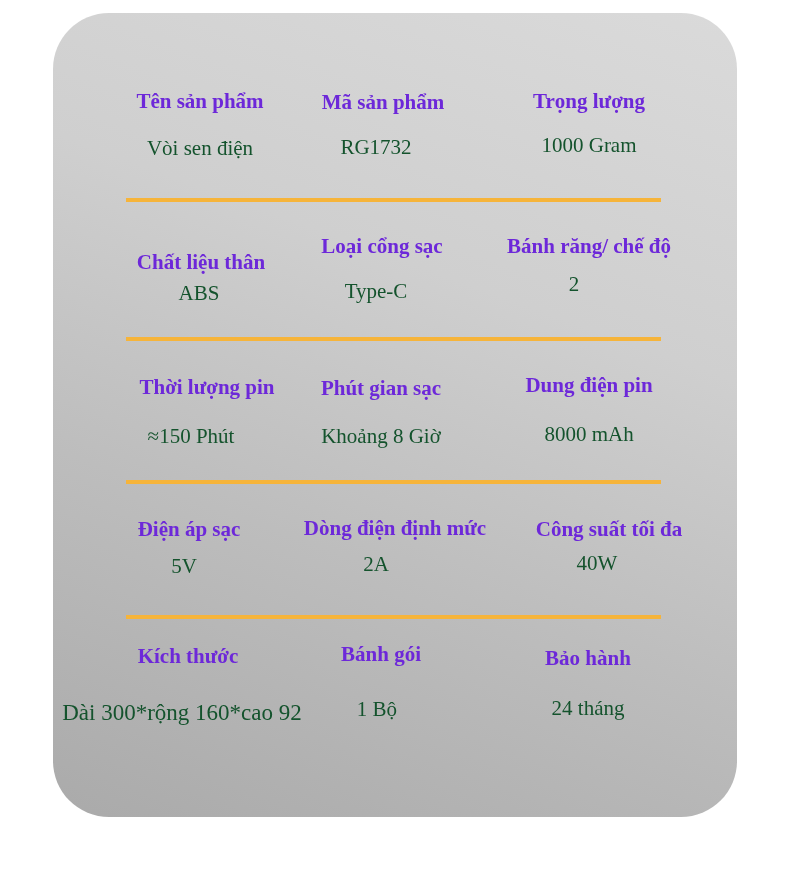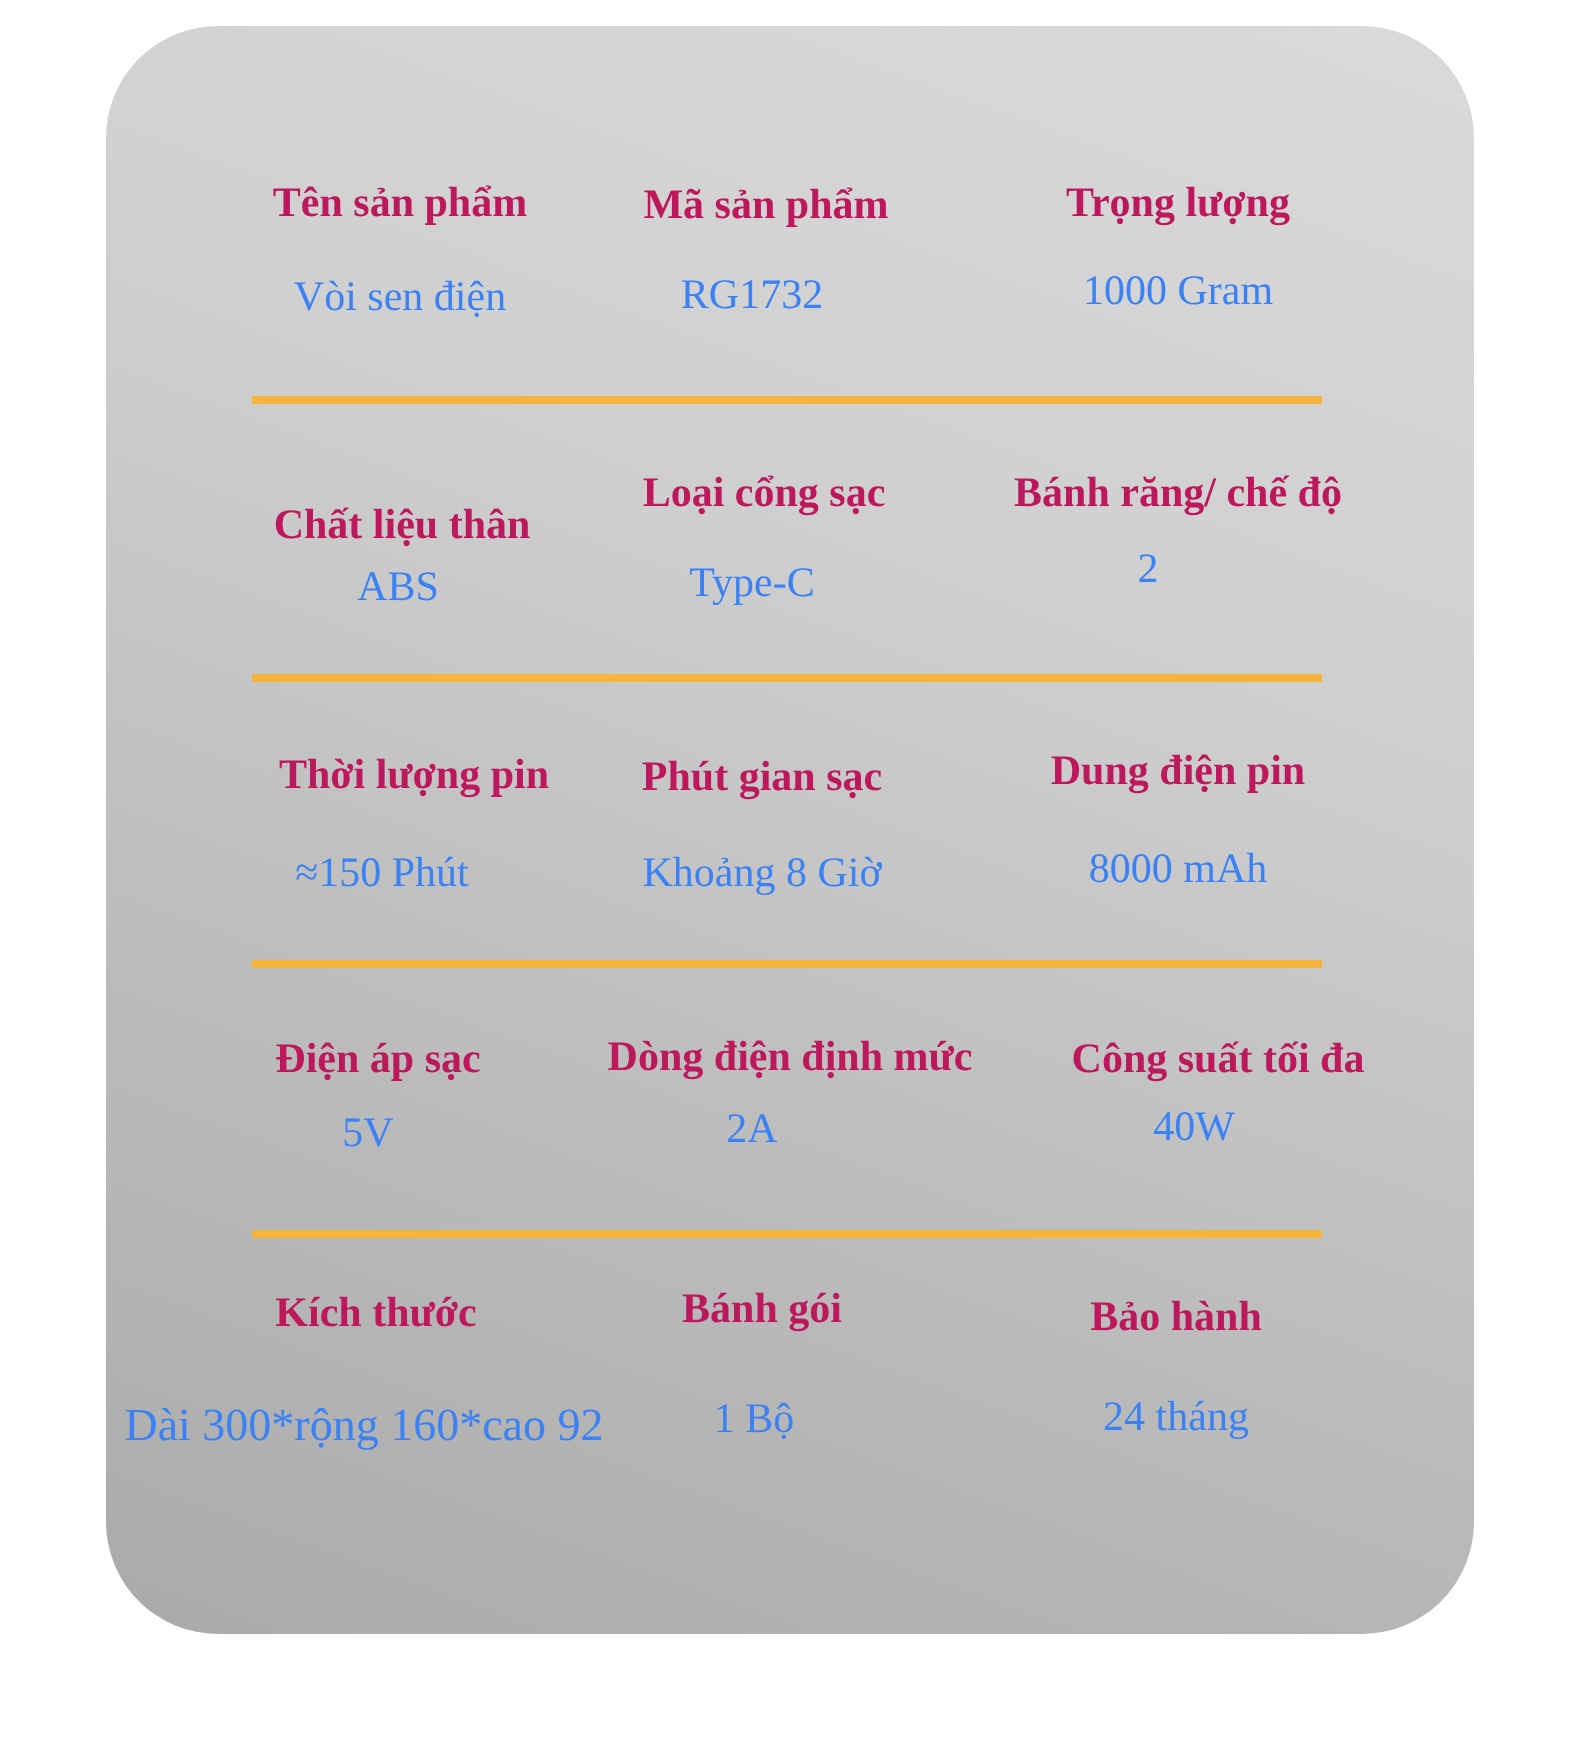--- a/index.html
+++ b/index.html
@@ -2,23 +2,23 @@
 <html><head>
 <meta charset="utf-8">
 <style>
   html, body { margin:0; padding:0; background:#ffffff; }
   body { width:790px; height:876px; position:relative; overflow:hidden; font-family:"Liberation Serif", serif; }
   .card {
     position:absolute; left:53px; top:13px; width:684px; height:804px;
     border-radius:56px;
     background: linear-gradient(200deg, #dadada 0%, #cfcfcf 35%, #bdbdbd 65%, #aaaaaa 100%);
   }
-  .cell { position:absolute; color:#be185d; white-space:nowrap; transform:translateX(-50%); }
+  .cell { position:absolute; color:#6d28d9; white-space:nowrap; transform:translateX(-50%); }
   .label { font-weight:bold; font-size:21px; }
-  .value { font-size:21px; color:#3b82f6; }
+  .value { font-size:21px; color:#14532d; }
   .divider { position:absolute; left:126px; width:535px; height:4px; background:#f6b43a; }
 </style>
 </head>
 <body>
 
 <div class="card"></div>
 
 <div class="cell label" style="left:200px;top:89px">Tên sản phẩm</div>
 <div class="cell value" style="left:200px;top:136px">Vòi sen điện</div>
 <div class="cell label" style="left:383px;top:90px">Mã sản phẩm</div>

